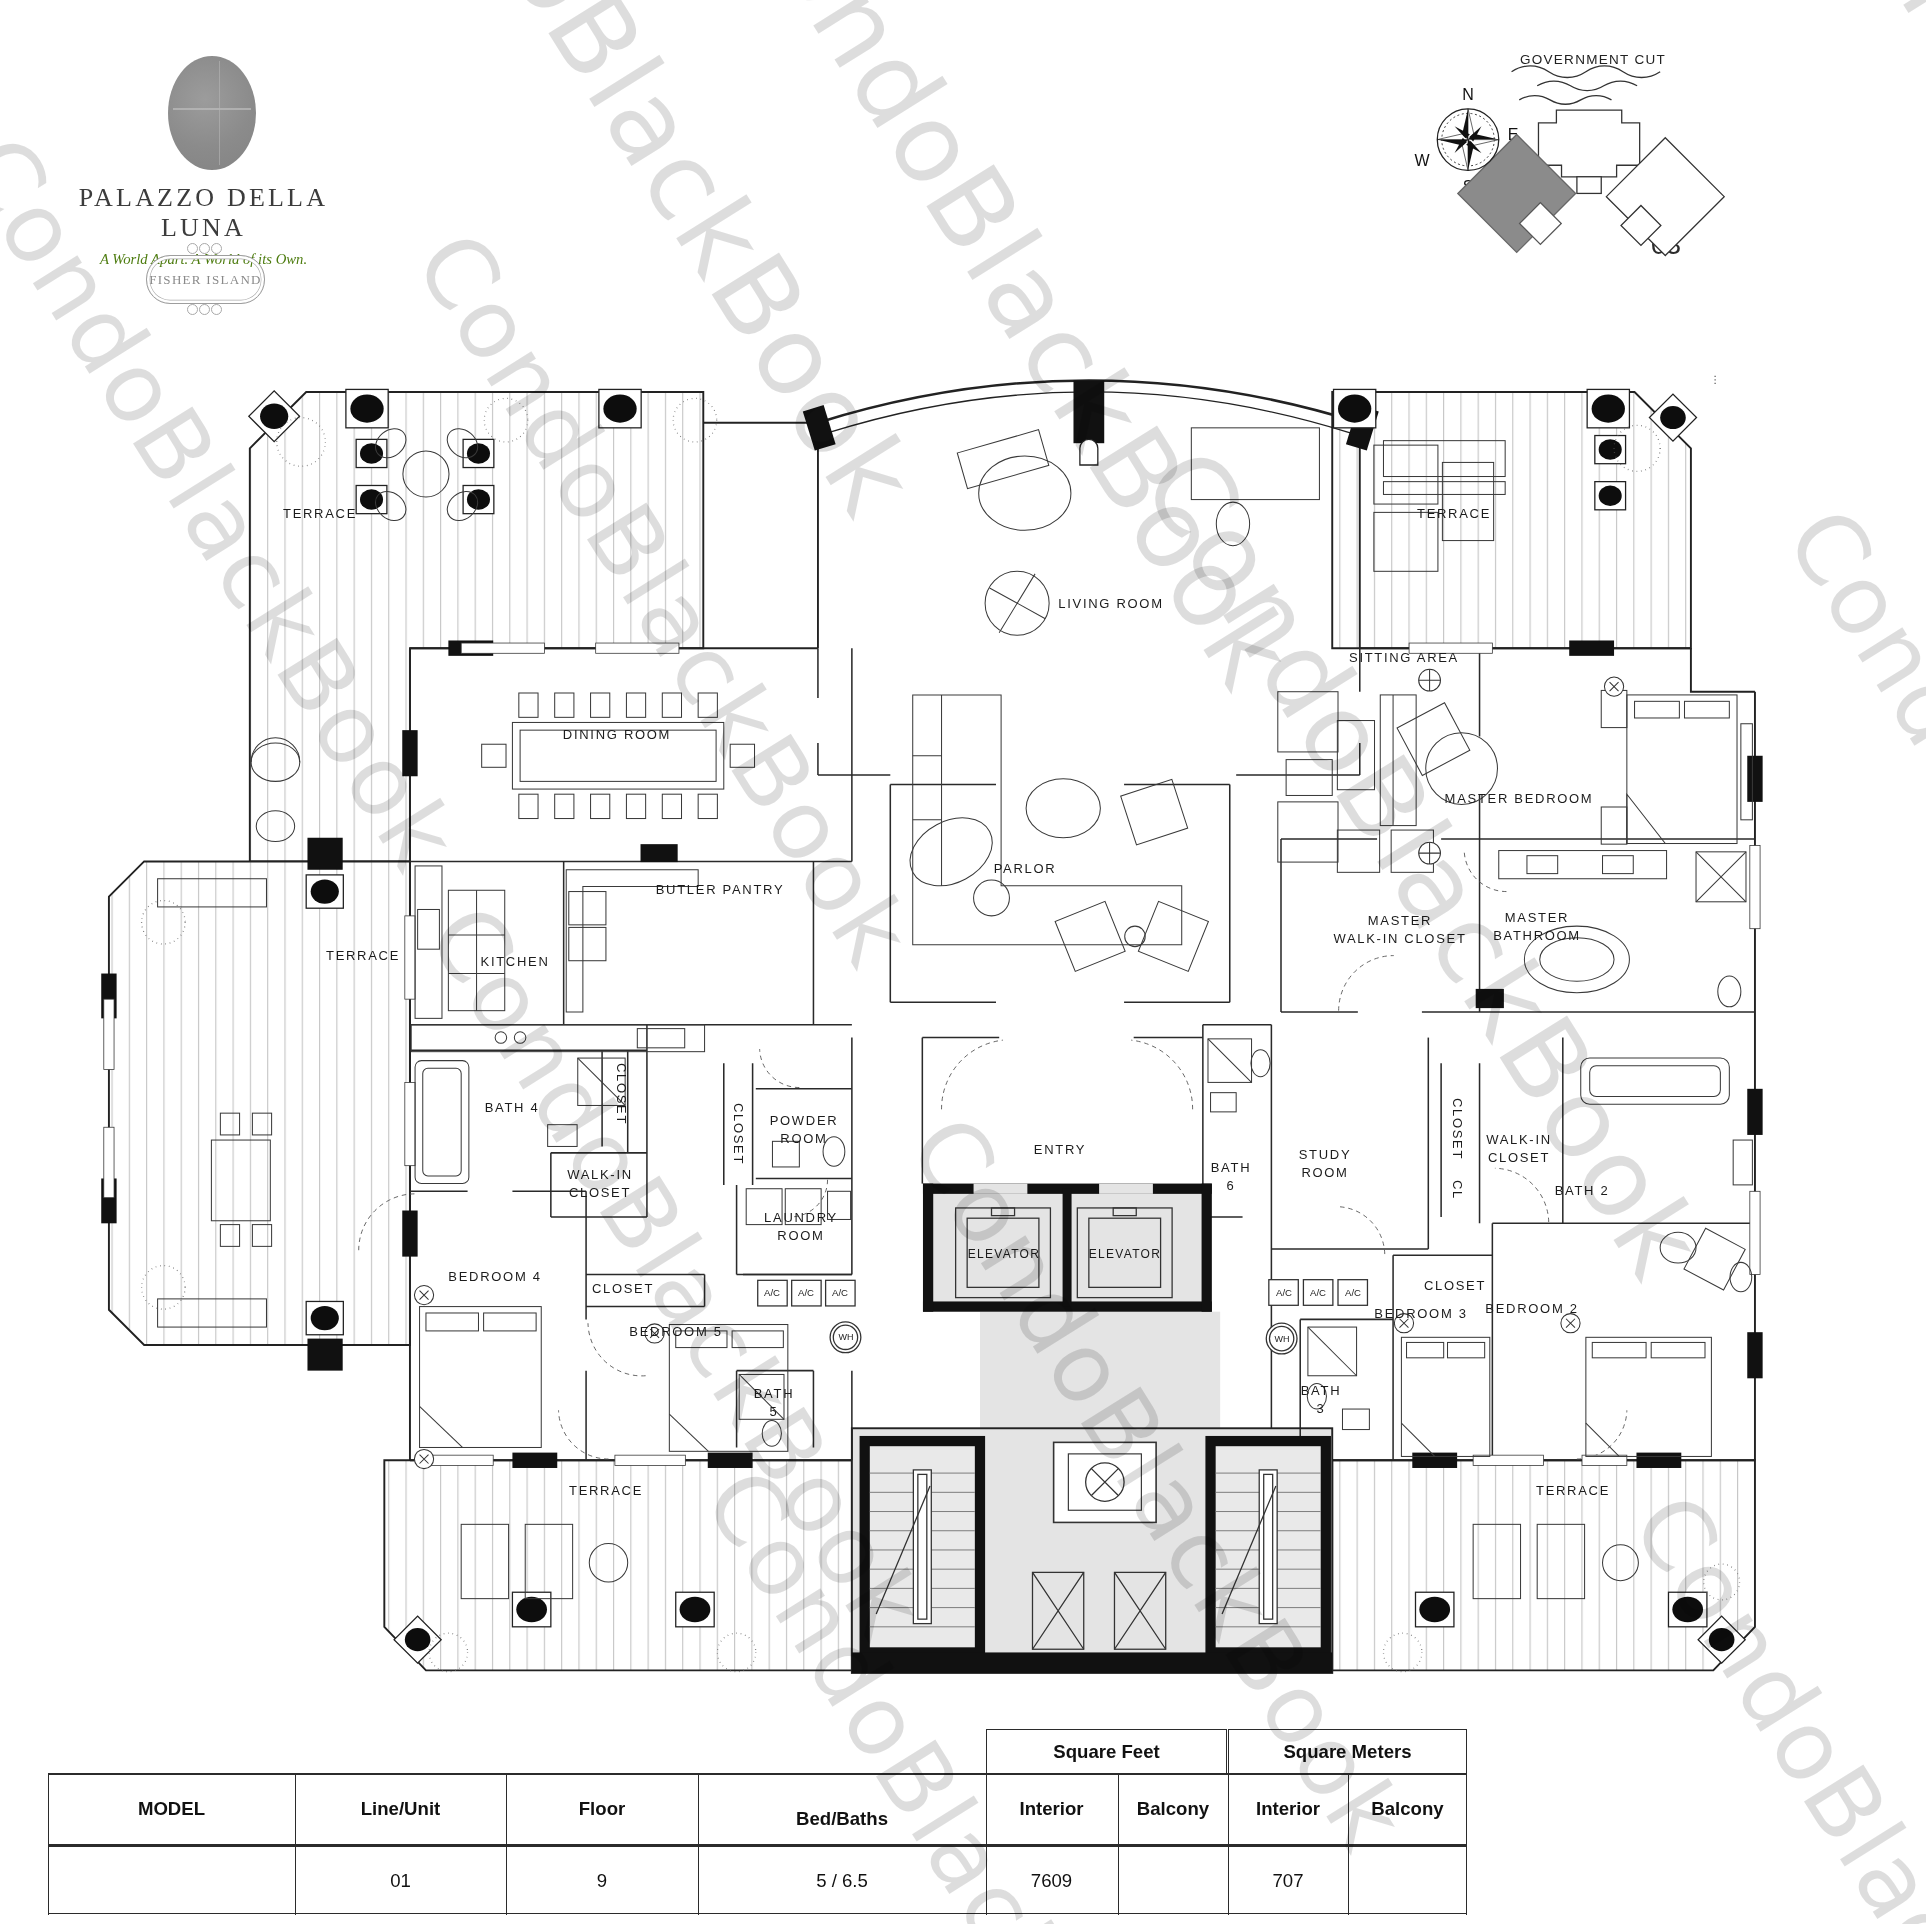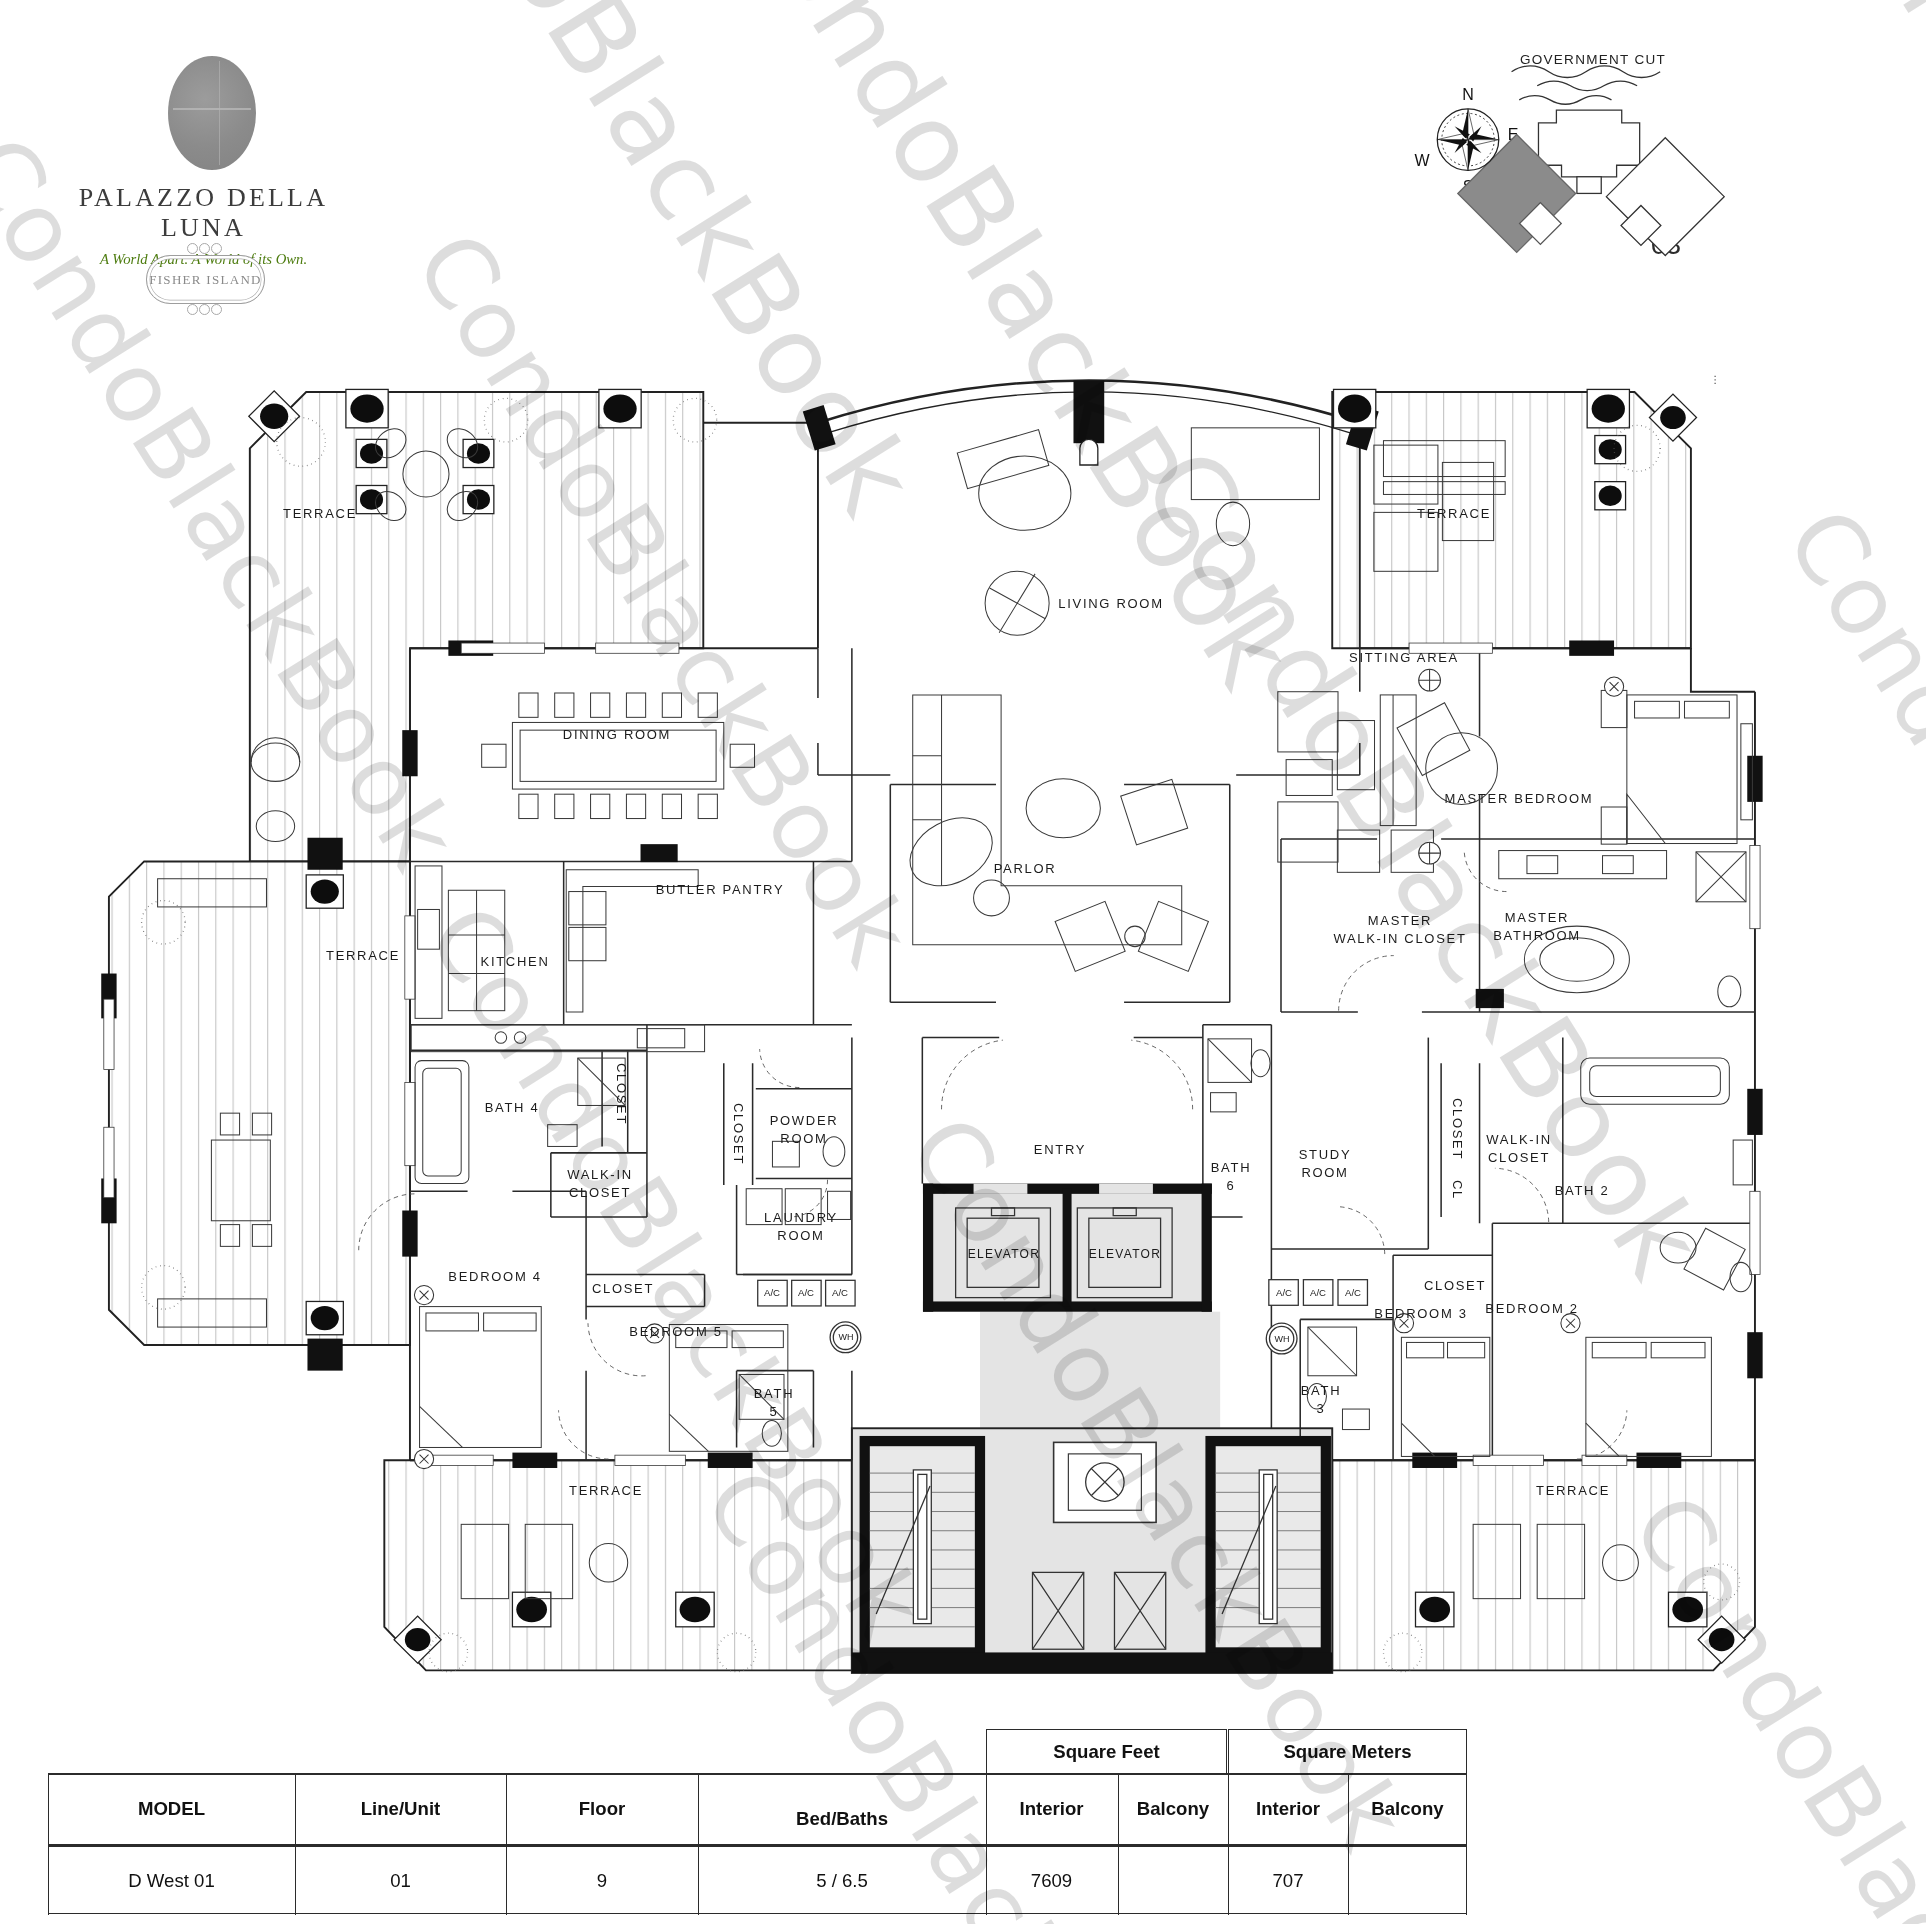--- a/index.html
+++ b/index.html
@@ -673,21 +673,20 @@
 
     <div class="cell hd" style="left:0;top:45px;width:247px;height:70px;">MODEL</div>
     <div class="cell hd" style="left:247px;top:45px;width:211px;height:70px;">Line/Unit</div>
     <div class="cell hd" style="left:458px;top:45px;width:192px;height:70px;">Floor</div>
     <div class="cell hd" style="left:650px;top:45px;width:288px;height:90px;">Bed/Baths</div>
     <div class="cell hd" style="left:938px;top:45px;width:131px;height:70px;">Interior</div>
     <div class="cell hd" style="left:1070px;top:45px;width:110px;height:70px;">Balcony</div>
     <div class="cell hd" style="left:1180px;top:45px;width:120px;height:70px;">Interior</div>
     <div class="cell hd" style="left:1300px;top:45px;width:119px;height:70px;">Balcony</div>
 
-    <div class="cell" style="left:0;top:118px;width:247px;height:67px;">D West 01</div>
     <div class="cell" style="left:247px;top:118px;width:211px;height:67px;">01</div>
     <div class="cell" style="left:458px;top:118px;width:192px;height:67px;">9</div>
     <div class="cell" style="left:650px;top:118px;width:288px;height:67px;">5 / 6.5</div>
     <div class="cell" style="left:938px;top:118px;width:131px;height:67px;">7609</div>
     <div class="cell" style="left:1070px;top:118px;width:110px;height:67px;"></div>
     <div class="cell" style="left:1180px;top:118px;width:120px;height:67px;">707</div>
     <div class="cell" style="left:1300px;top:118px;width:119px;height:67px;"></div>
   </div>
 
 

